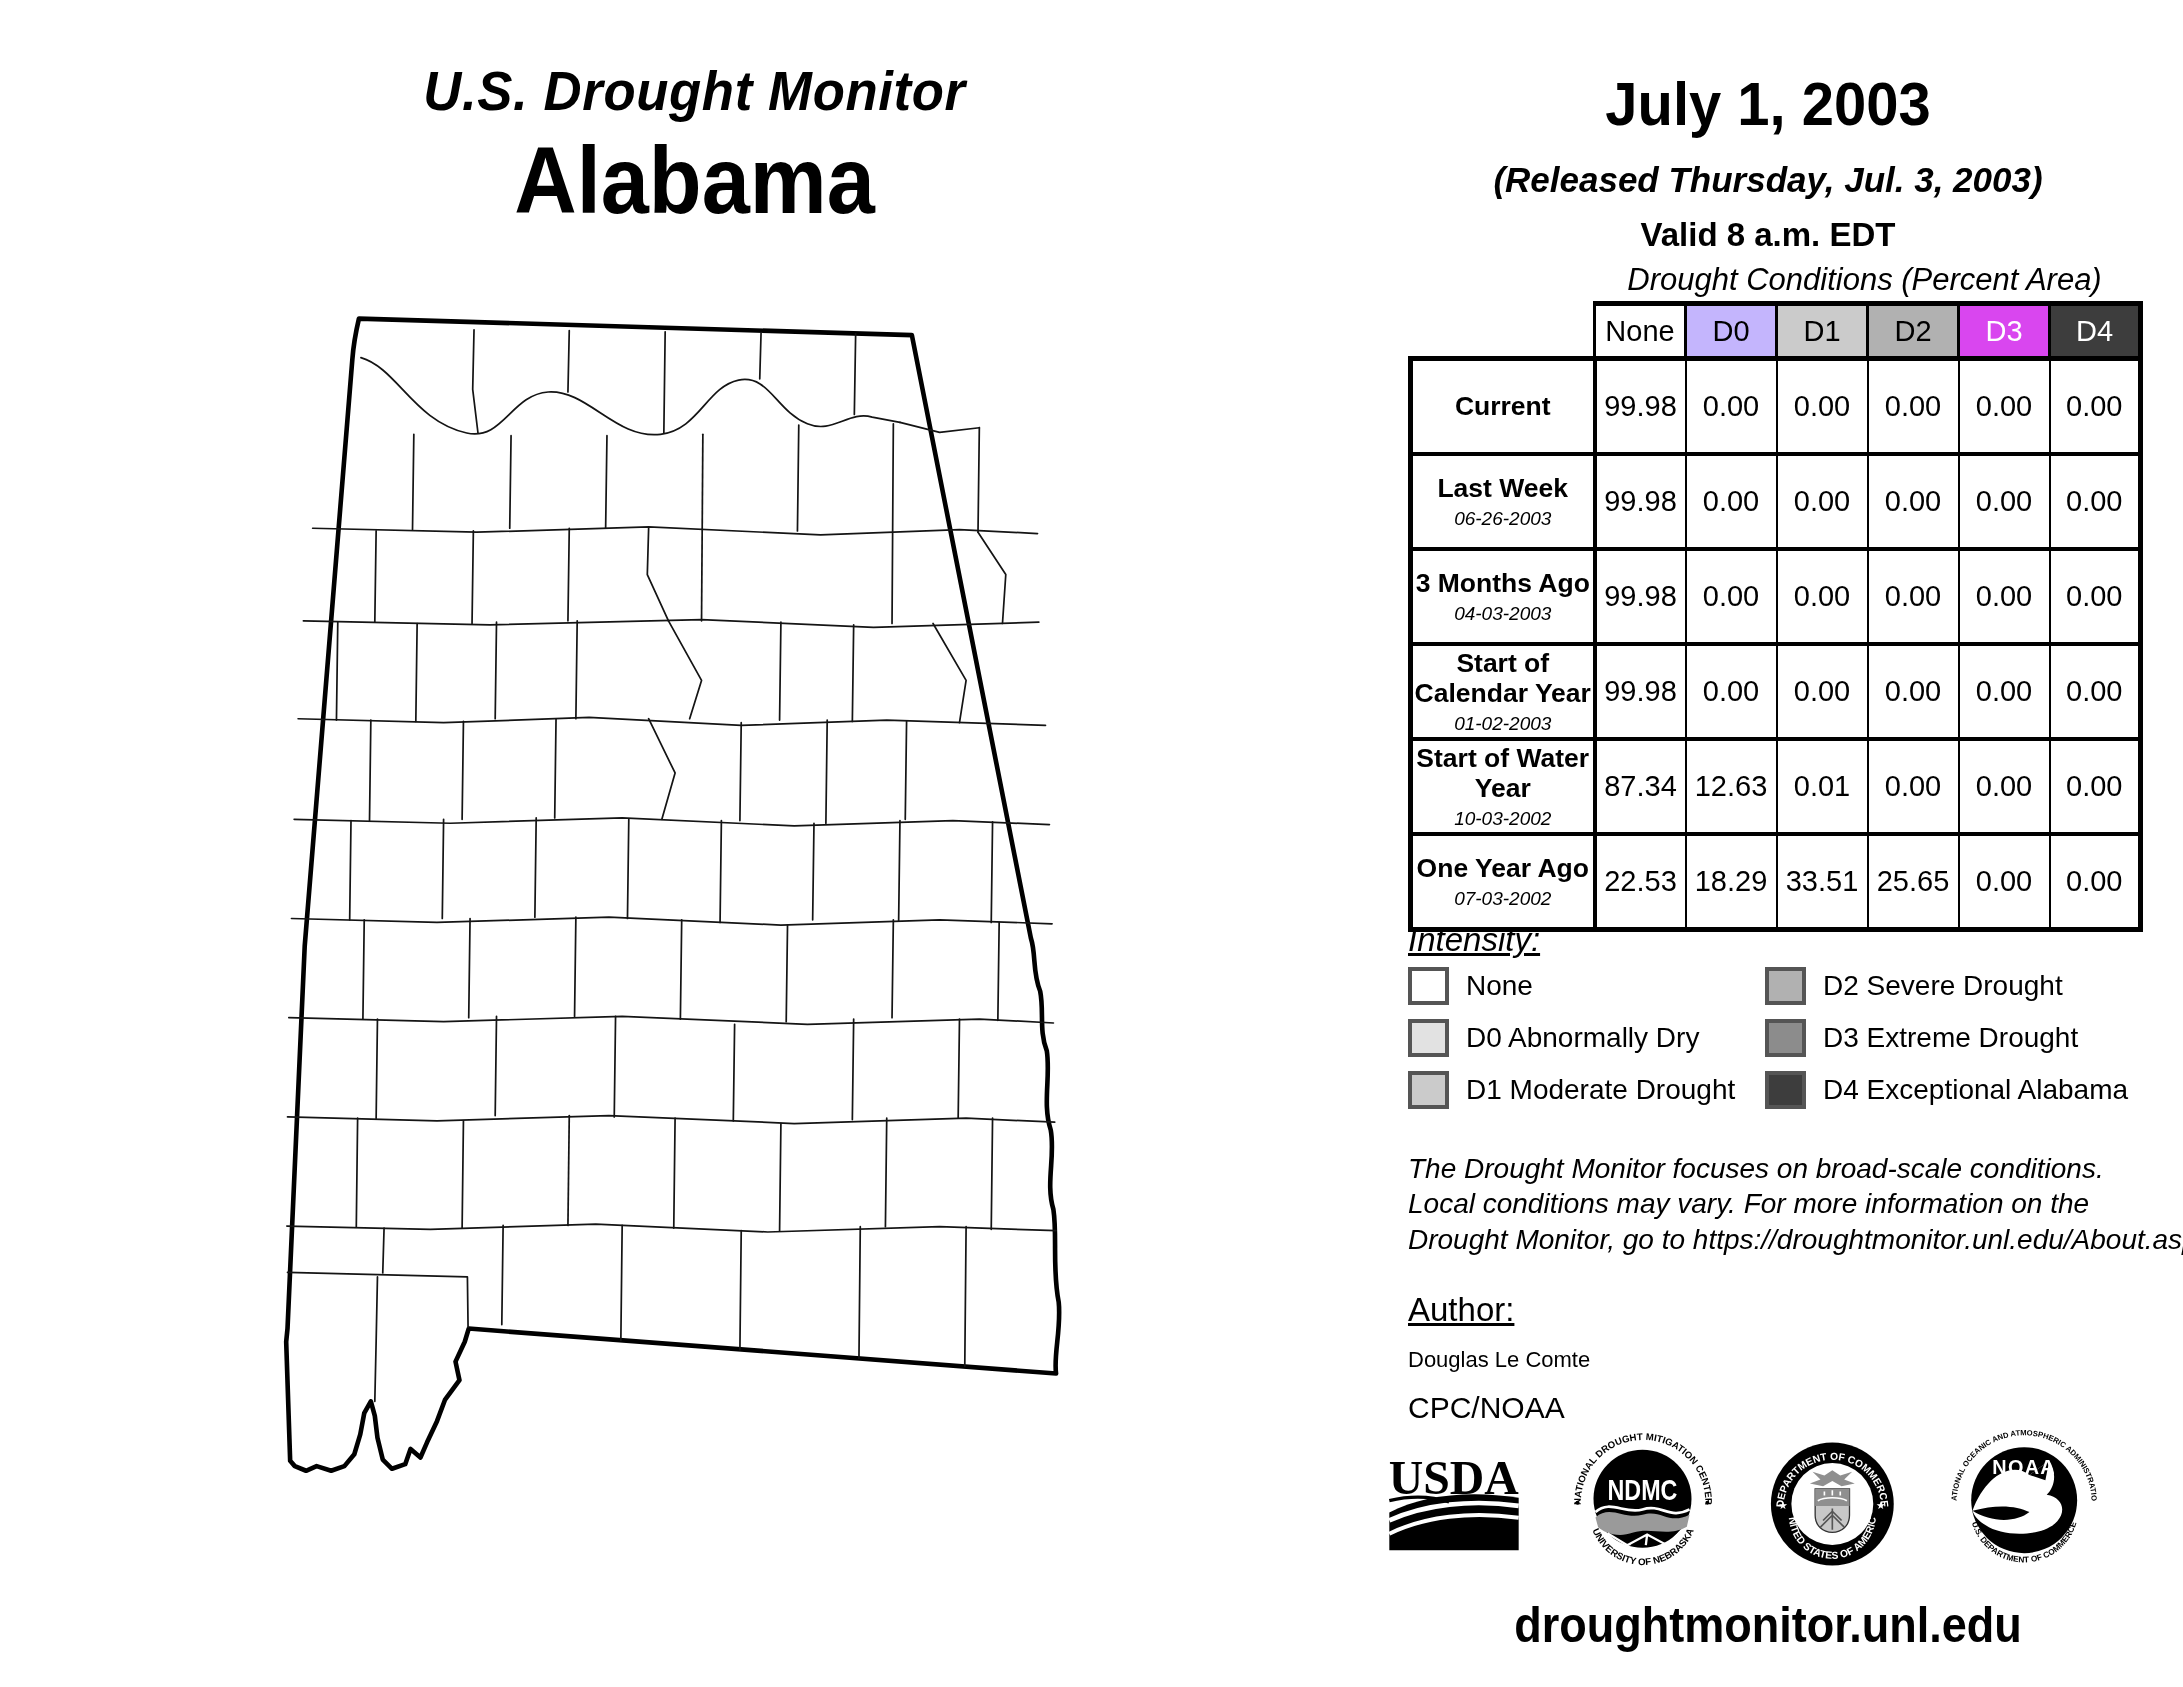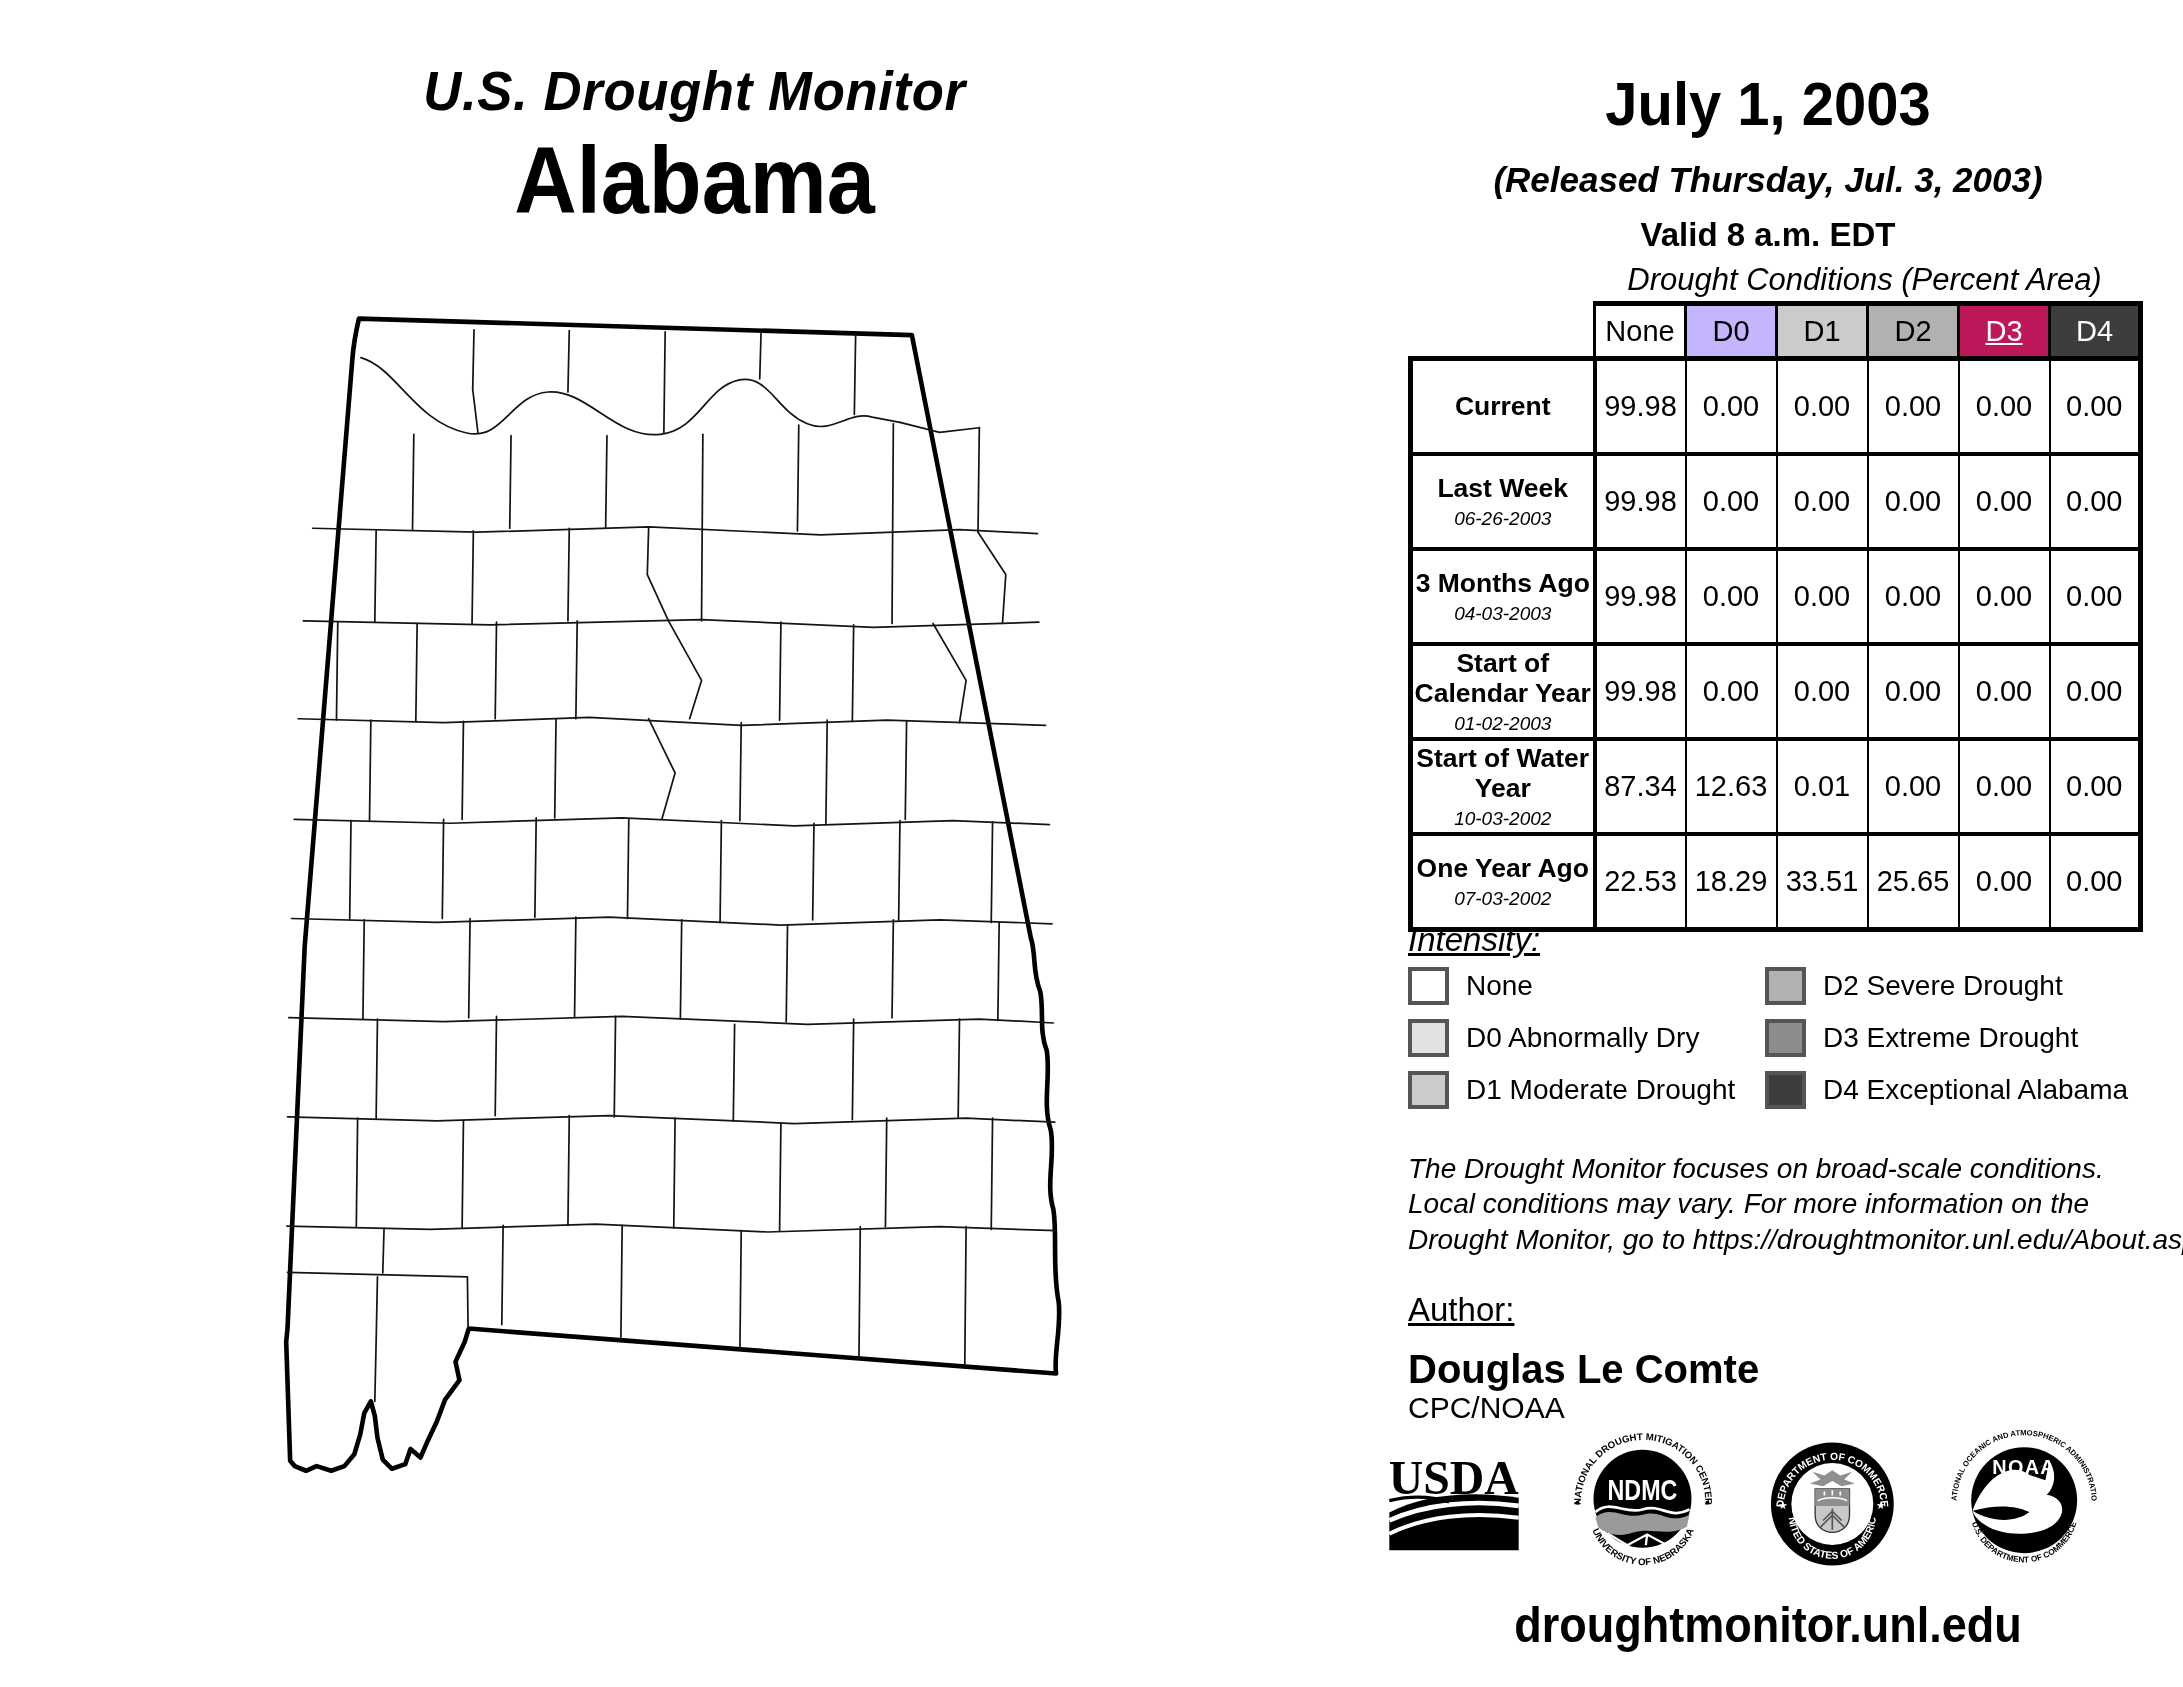--- a/index.html
+++ b/index.html
@@ -24,21 +24,21 @@
   table.dm{border-collapse:collapse;table-layout:fixed;}
   table.dm th, table.dm td{padding:0;text-align:center;vertical-align:middle;}
   th.corner{border:none;background:#fff;}
   th.hdr{border:3.3px solid #000;border-top:5.3px solid #000;border-bottom:5.3px solid #000;
          height:50px;font-size:29px;font-weight:500;}
   th.hdr.last{border-right:5.3px solid #000;}
   th.c-none{background:#ffffff;color:#000;}
   th.c-d0{background:#c4b5fd;color:#000;}
   th.c-d1{background:#cbcbcb;color:#000;}
   th.c-d2{background:#b1b1b1;color:#000;}
-  th.c-d3{background:#be185d;color:#fff;text-decoration:underline;}
+  th.c-d3{background:#d946ef;color:#fff;}
   th.c-d4{background:#3d3d3d;color:#fff;}
   td.lbl{border:4px solid #000;border-left:5.3px solid #000;border-right:4.6px solid #000;
          font-size:26.5px;font-weight:bold;line-height:1.12;padding:0 5.3px;}
   td.lbl .sub{font-size:19px;font-weight:normal;font-style:italic;margin-top:4px;}
   td.val{border:2.6px solid #000;border-top:4px solid #000;border-bottom:4px solid #000;
          height:91px;font-size:29px;}
   td.val.last{border-right:5.3px solid #000;}
   tr.first td{border-top:5.3px solid #000;}
   tr.lastrow td{border-bottom:5.3px solid #000;}
 
@@ -53,21 +53,21 @@
   .sw-none{background:#ffffff;}
   .sw-d0{background:#e2e2e2;}
   .sw-d1{background:#cbcbcb;}
   .sw-d2{background:#b1b1b1;}
   .sw-d3{background:#8c8c8c;}
   .sw-d4{background:#3d3d3d;}
 
   
   .note-line{left:1408px;width:761px;font-size:28px;font-style:italic;white-space:nowrap;}
   #author-heading{left:1408px;top:1291px;font-size:33px;text-decoration:underline;}
-  #author-name{left:1408px;top:1347px;font-size:40px;font-weight:bold;}
+  #author-name{left:1408px;top:1347px;font-size:22px;}
   #author-org{left:1408px;top:1391px;font-size:30px;}
 
   
   #footer-url{left:1404px;top:1596px;width:728px;font-size:50px;font-weight:bold;
               transform:scaleX(.9);transform-origin:center;}
 
   
   #map-wrap{left:278px;top:310px;width:900px;height:1172px;}
   .stateline{fill:#ffffff;stroke:#000;stroke-width:7;stroke-linejoin:round;}
   .countyline{fill:none;stroke:#141414;stroke-width:2.6;stroke-linejoin:round;stroke-linecap:round;}

